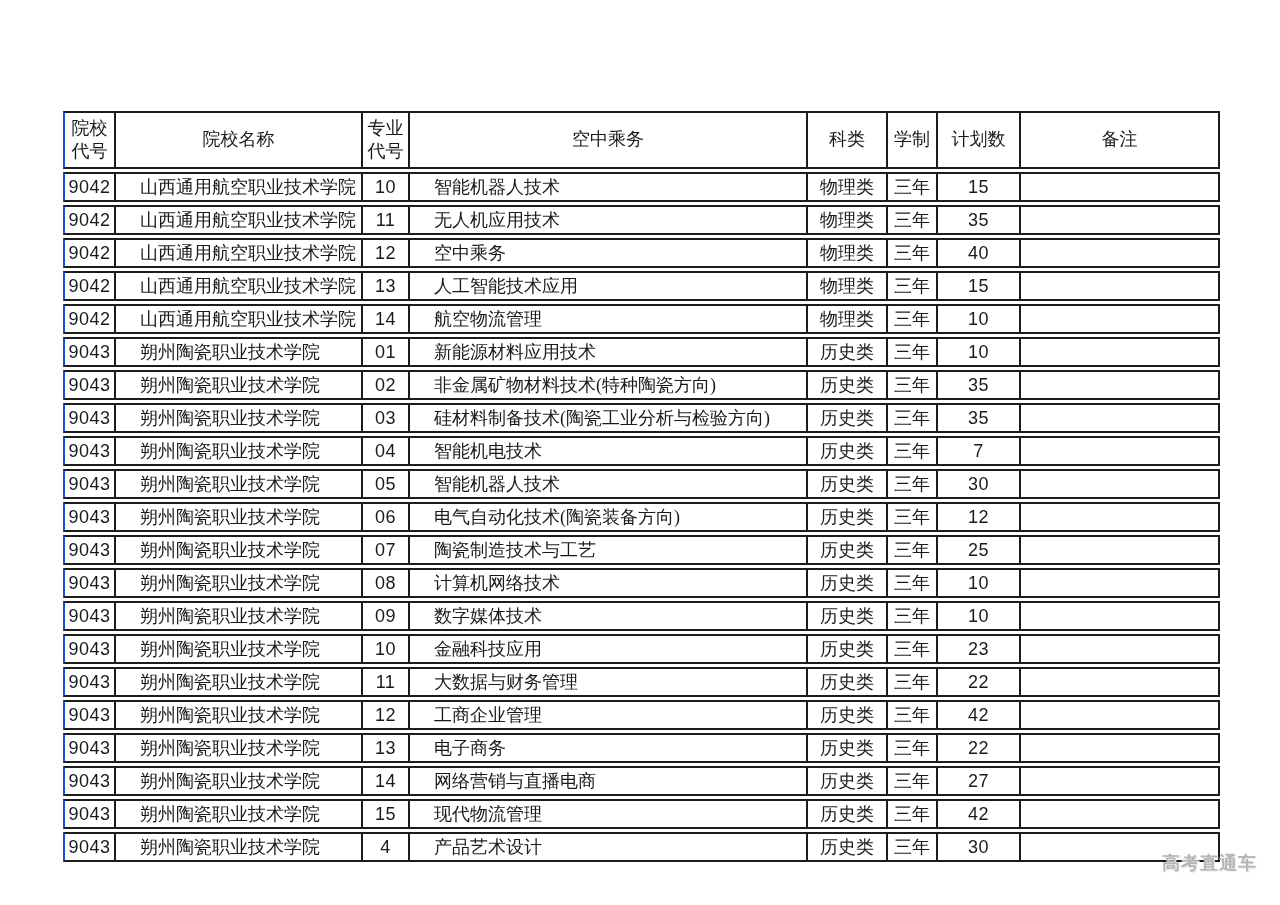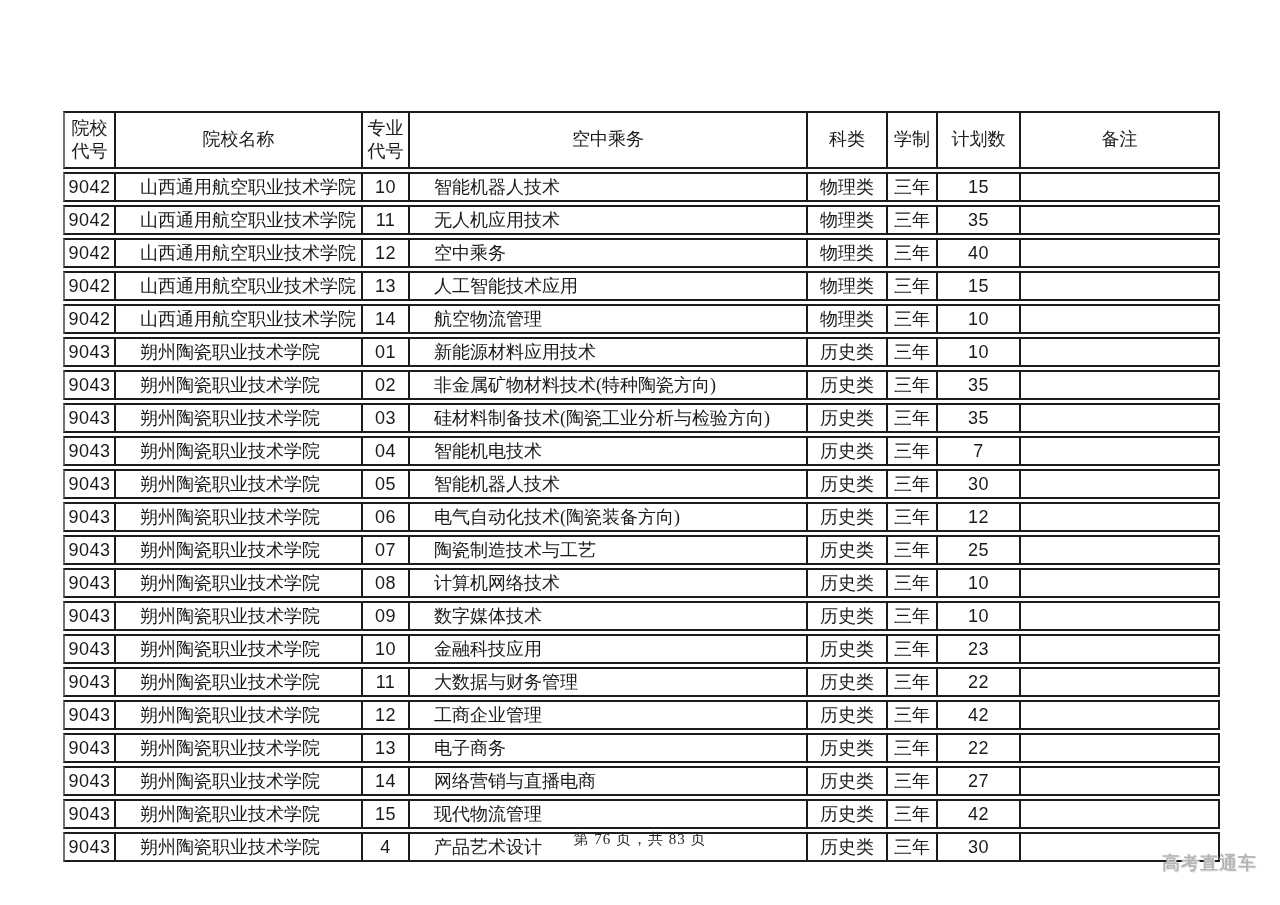--- a/index.html
+++ b/index.html
@@ -30,21 +30,21 @@
   }
   .plan-table th, .plan-table td {
     border-top: 2px solid #1c1c1c;
     border-bottom: 2px solid #1c1c1c;
     border-right: 2px solid #1c1c1c;
     overflow: hidden;
     white-space: nowrap;
     box-sizing: border-box;
   }
   .plan-table th:first-child, .plan-table td:first-child {
-    border-left: 2px solid #737373;
+    border-left: 2px solid #1d4ed8;
   }
   .plan-table th {
     height: 58px;
     font-size: 18px;
     font-weight: normal;
     text-align: center;
     line-height: 1.3;
     white-space: normal;
     padding: 0 2px;
   }
@@ -321,16 +321,15 @@
           <td class="cell-num">4</td>
           <td class="cell-left">产品艺术设计</td>
           <td class="cell-center">历史类</td>
           <td class="cell-center">三年</td>
           <td class="cell-num">30</td>
           <td class="cell-center"></td>
         </tr>
       </tbody>
   </table>
 
-  <div class="footer">第 76 页，共 83 页</div>
 
   <div class="watermark">高考直通车</div>
 </div>
 
 </body></html>

